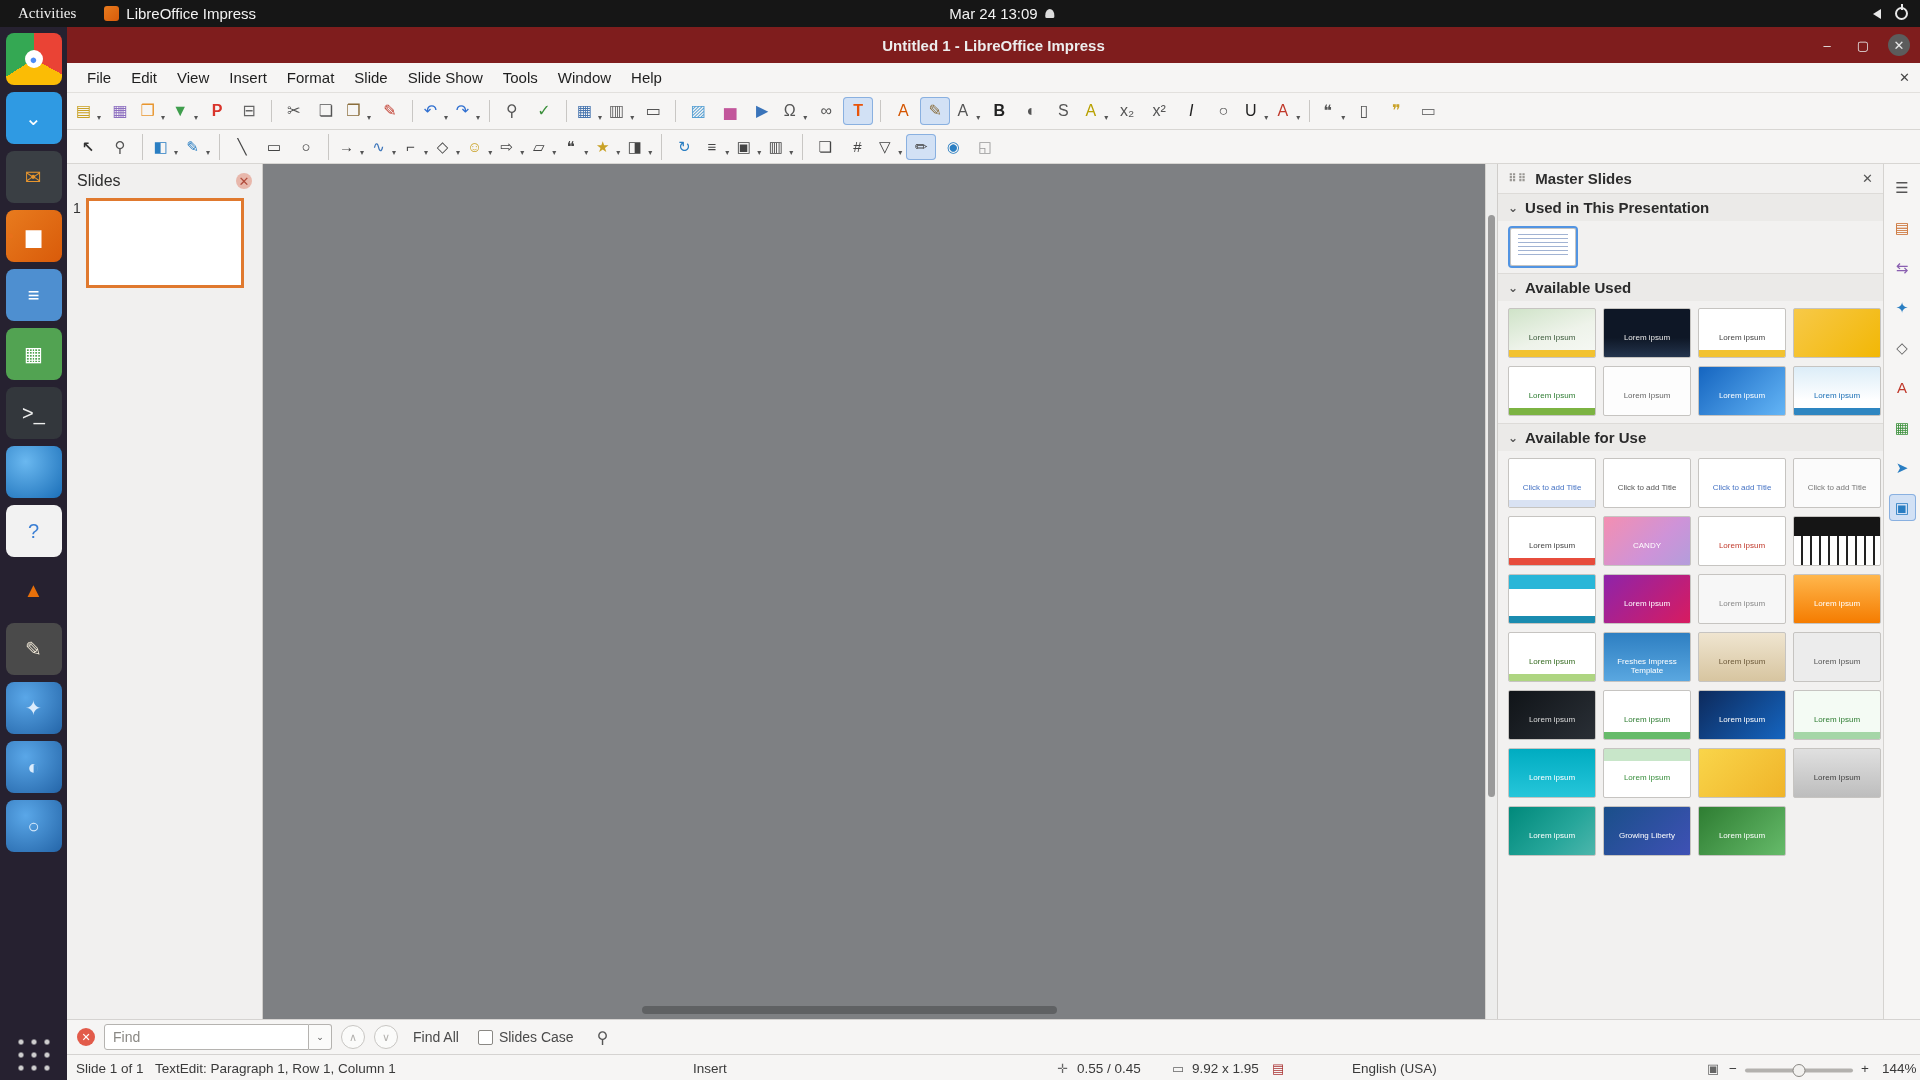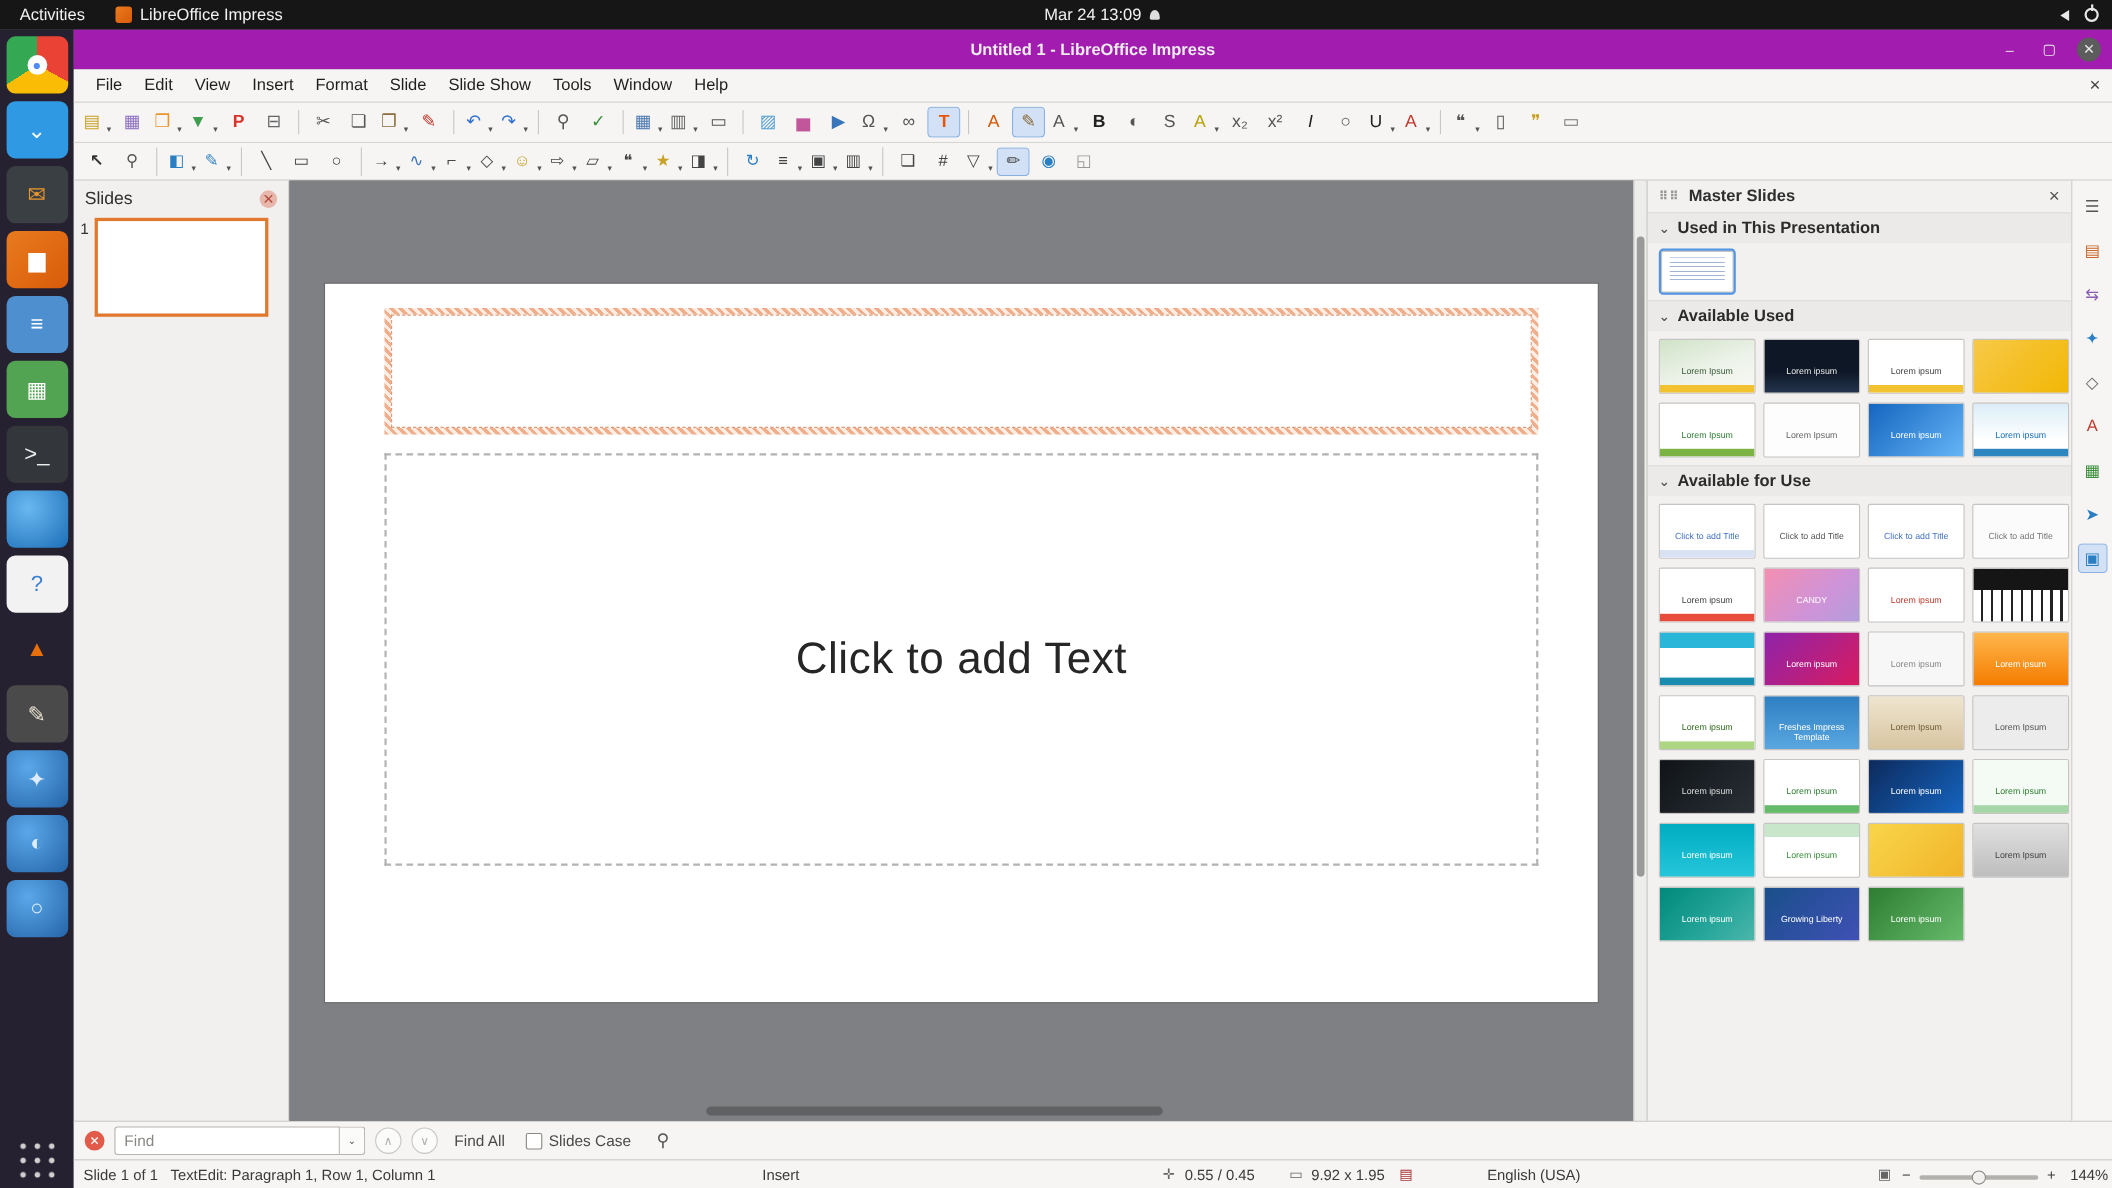--- a/index.html
+++ b/index.html
@@ -1,21 +1,21 @@
 <!DOCTYPE html>
 <html><head>
 <meta charset="utf-8">
 <style>
   html,body{margin:0;padding:0;background:#000;}
   *{box-sizing:border-box;font-family:"Liberation Sans","DejaVu Sans",sans-serif;cursor:default;}
   .screen{position:relative;width:1920px;height:1080px;overflow:hidden;background:#808284;display:flex;flex-direction:column;}
 
   
   .top-bar{height:27px;background:#161616;color:#f2f2f2;display:flex;align-items:center;font-size:15px;position:relative;flex:0 0 auto;}
-  .tb-activities{padding:4px 18px;height:100%;display:flex;align-items:center;}
+  .tb-activities{padding:4px 18px;height:100%;display:flex;align-items:center;font-family:Liberation Serif, serif;}
   .tb-appmenu{display:flex;align-items:center;gap:7px;padding:0 10px;height:100%;}
   .tb-appicon{width:15px;height:15px;border-radius:3px;background:linear-gradient(135deg,#e87b1e,#d95b0a);display:inline-block;}
   .tb-clock{position:absolute;left:50%;transform:translateX(-50%);display:flex;align-items:center;gap:8px;margin-left:42px;}
   .icon-bell{width:9px;height:9px;background:#ddd;border-radius:50% 50% 15% 15%/70% 70% 15% 15%;display:inline-block;}
   .tb-right{position:absolute;right:12px;display:flex;align-items:center;gap:14px;}
   .icon-volume{width:0;height:0;border:5px solid transparent;border-right:8px solid #e8e8e8;display:inline-block;}
   .icon-power{width:13px;height:13px;border:2px solid #e8e8e8;border-radius:50%;position:relative;display:inline-block;}
   .icon-power::after{content:"";position:absolute;left:50%;top:-5px;width:2px;height:6px;background:#e8e8e8;transform:translateX(-50%);}
 
   
@@ -25,21 +25,21 @@
   .dock-item.active{background:rgba(255,255,255,.14);}
   .dock-item.active::before{content:"";position:absolute;left:2px;top:50%;transform:translateY(-50%);width:5px;height:5px;border-radius:50%;background:#e8701a;}
   .dock-icon{width:42px;height:42px;border-radius:10px;display:flex;align-items:center;justify-content:center;font-size:20px;color:var(--ic,#fff);}
   .dock-item.round .dock-icon{border-radius:50%;}
   .dock-item.chrome .dock-icon span{background:#fff;border-radius:50%;width:18px;height:18px;display:flex;align-items:center;justify-content:center;font-size:13px;}
   .show-apps{margin-top:auto;width:38px;height:38px;background-image:radial-gradient(#cfcfcf 2.2px,transparent 2.9px);background-size:13px 13px;background-position:center;}
 
   .app-col{flex:1;display:flex;flex-direction:column;min-width:0;}
 
   
-  .title-bar{height:36px;background:#a21caf;color:#f0f0f0;display:flex;align-items:center;position:relative;font-size:15px;flex:0 0 auto;}
+  .title-bar{height:36px;background:#7f1d1d;color:#f0f0f0;display:flex;align-items:center;position:relative;font-size:15px;flex:0 0 auto;}
   .tb-title{position:absolute;left:50%;transform:translateX(-50%);font-weight:bold;color:#ededed;}
   .win-btns{position:absolute;right:10px;display:flex;align-items:center;gap:14px;}
   .win-btn{width:22px;height:22px;border-radius:50%;display:flex;align-items:center;justify-content:center;font-size:13px;color:#e8e8e8;}
   .win-btn.close{background:#5c5c5c;}
 
   
   .menu-bar{height:30px;background:#f6f5f4;display:flex;align-items:center;font-size:15px;color:#1e1e1e;border-bottom:1px solid #e2e0dd;position:relative;flex:0 0 auto;}
   .menu-items{display:flex;align-items:center;padding-left:10px;}
   .menu-item{padding:3px 10px;border-radius:3px;}
   .doc-close{position:absolute;right:10px;font-size:13px;color:#444;}
@@ -589,28 +589,20 @@
             <span>Slides</span>
             <span class="slides-close">✕</span>
           </div>
           <div class="slide-entry">
             <span class="slide-num">1</span>
             <div class="slide-thumb"></div>
           </div>
         </div>
 
         <div class="workspace">
-          <div class="slide">
-            <div class="title-ph">
-              <div class="title-ph-inner"></div>
-            </div>
-            <div class="content-ph">
-              <span class="content-text">Click to add Text</span>
-            </div>
-          </div>
           <div class="h-scroll">
             <div class="h-thumb"></div>
           </div>
         </div>
 
         <div class="v-scroll">
           <div class="v-thumb"></div>
         </div>
 
         <div class="master-panel">

